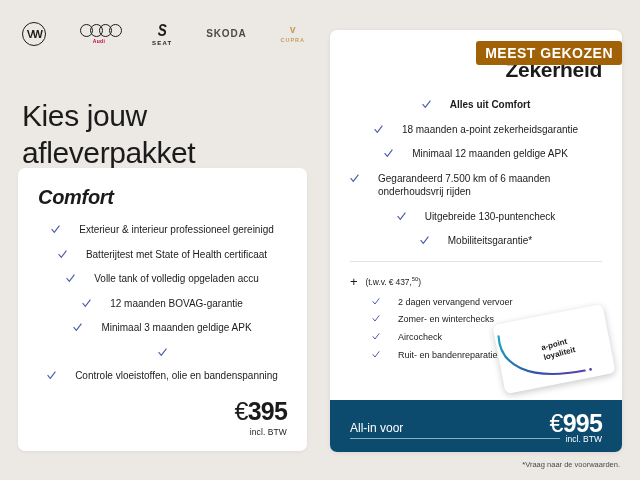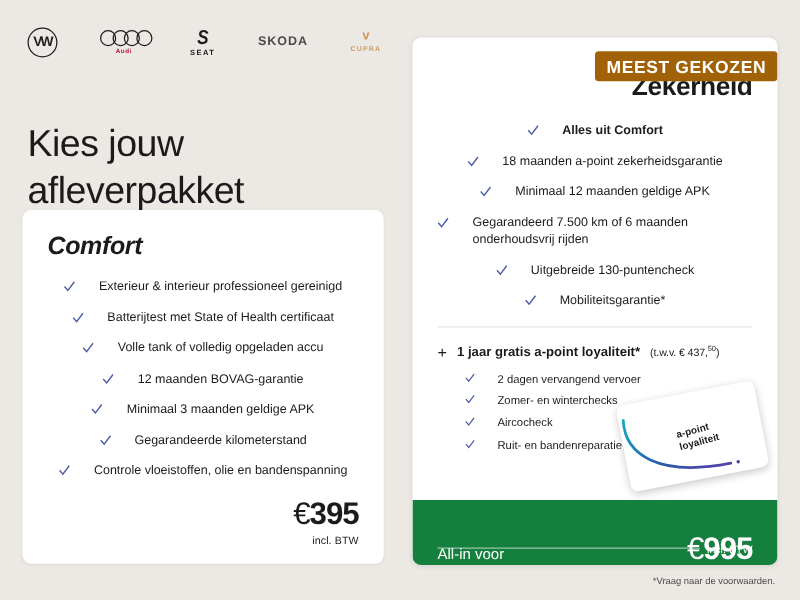--- a/index.html
+++ b/index.html
@@ -278,23 +278,23 @@
     color: #1b1b1b;
     transform: rotate(-4deg);
   }
 
   .allin-bar {
     position: absolute;
     left: 0;
     bottom: 0;
     width: 100%;
     height: 52px;
-    background: #15803d;
+    background: #0c4a6e;
     box-sizing: border-box;
-    padding: 17px 20px;
+    padding: 1px 20px;
   }
   .allin-top {
     display: flex;
     align-items: baseline;
     justify-content: space-between;
     padding-top: 10px;
   }
   .allin-label {
     color: #ffffff;
     font-size: 12px;
@@ -410,21 +410,20 @@
             </svg>
           </span>
         <span class="feature-text">Minimaal 3 maanden geldige APK</span>
       </li>
       <li class="feature">
         <span class="tick">
             <svg width="9" height="12" viewBox="0 0 9 12">
               <path d="M0.6 5.2 L3.3 8.4 L8.4 1.6" fill="none" stroke="#4a5aa8" stroke-width="1.1"></path>
             </svg>
           </span>
-        <span class="feature-text">Gegarandeerde kilometerstand</span>
       </li>
       <li class="feature">
         <span class="tick">
             <svg width="9" height="12" viewBox="0 0 9 12">
               <path d="M0.6 5.2 L3.3 8.4 L8.4 1.6" fill="none" stroke="#4a5aa8" stroke-width="1.1"></path>
             </svg>
           </span>
         <span class="feature-text">Controle vloeistoffen, olie en bandenspanning</span>
       </li>
     </ul>
@@ -487,21 +486,20 @@
               </svg>
             </span>
           <span class="feature-text">Mobiliteitsgarantie*</span>
         </li>
       </ul>
 
       <div class="divider"></div>
 
       <div class="bonus-row">
         <span class="plus-icon">+</span>
-        <span class="bonus-title">1 jaar gratis a-point loyaliteit*</span>
         <span class="bonus-note"><span>(t.w.v. € 437,</span><sup>50</sup><span>)</span></span>
       </div>
 
       <div class="inclusief-wrap">
         <div class="sub-feature">
           <span class="tick"><svg width="8" height="10" viewBox="0 0 9 12">
                 <path d="M0.6 5.2 L3.3 8.4 L8.4 1.6" fill="none" stroke="#4a5aa8" stroke-width="1.2"></path>
               </svg></span>
           <span>2 dagen vervangend vervoer</span>
         </div>

